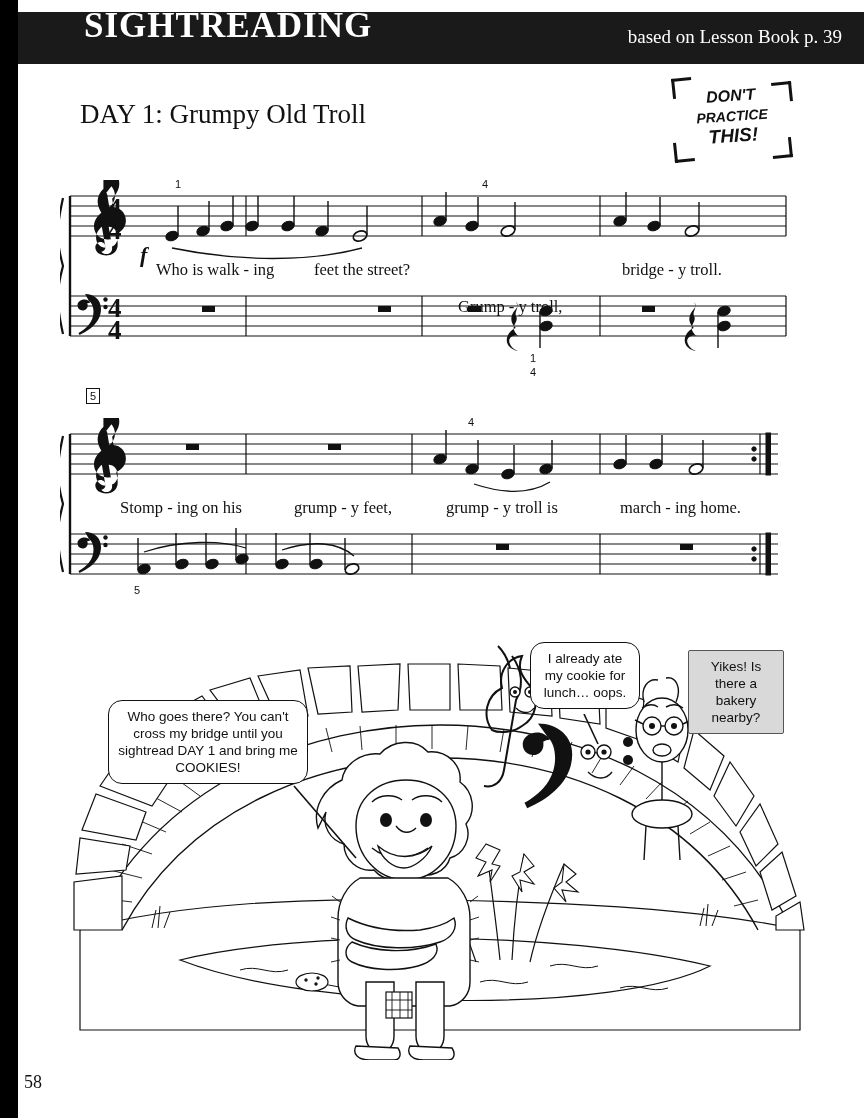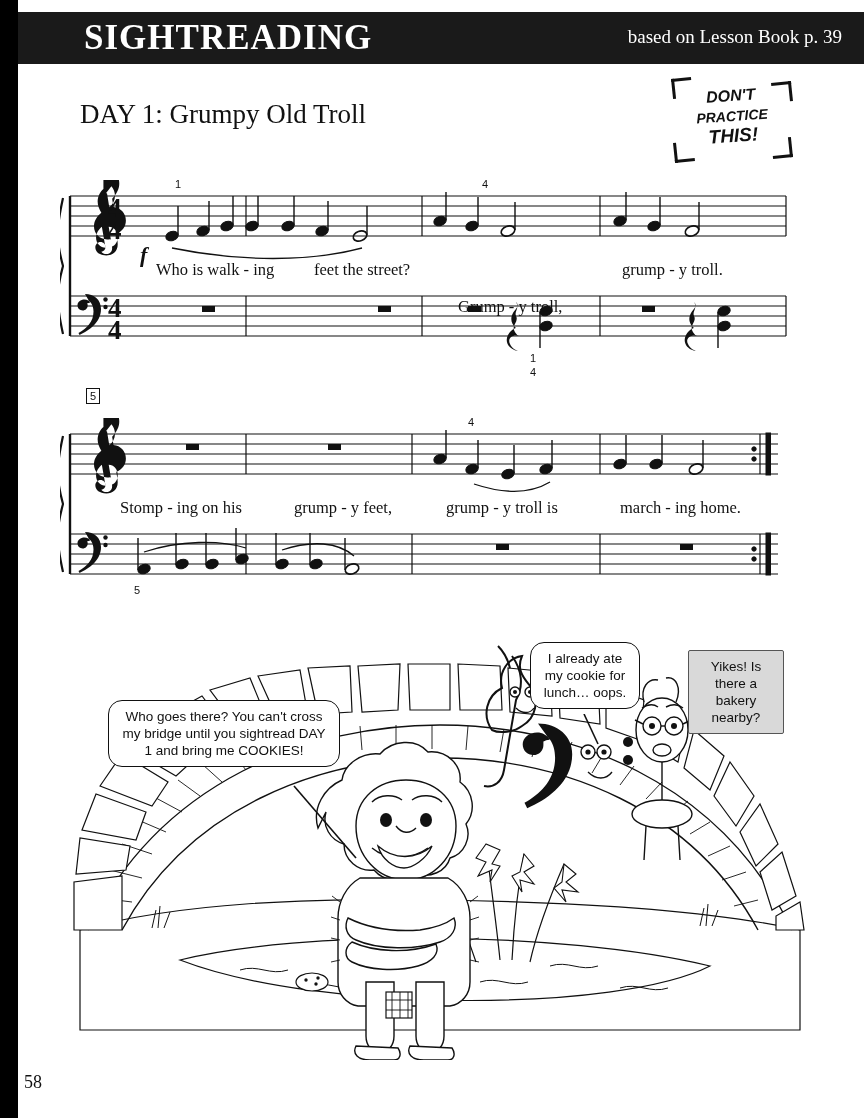--- a/index.html
+++ b/index.html
@@ -24,21 +24,21 @@
   }
   
   .header-band {
     position: absolute;
     left: 18px; top: 12px;
     width: 846px; height: 52px;
     background: #1a1a1a;
   }
   .header-title {
     position: absolute;
-    left: 84px; top: 18px;
+    left: 84px; top: 6px;
     font-family: "Liberation Serif", serif;
     font-weight: bold;
     font-size: 35px;
     letter-spacing: 1px;
     color: #ffffff;
     line-height: 40px;
   }
   .header-sub {
     position: absolute;
     right: 22px; top: 26px;
@@ -290,21 +290,21 @@
 
     <div class="measure-num" style="left:115px; top:-2px;">1</div>
     <div class="measure-num" style="left:422px; top:-2px;">4</div>
 
     <div class="finger" style="left:470px; top:172px;">1</div>
     <div class="finger" style="left:470px; top:186px;">4</div>
 
     <div class="lyrics" style="left:96px; top:80px;text-align:right;">Who  is  walk - ing</div>
     <div class="lyrics" style="left:254px; top:80px;">feet  the  street?</div>
     <div class="lyrics" style="left:398px; top:80px;margin-top:37px;">Grump - y   troll,</div>
-    <div class="lyrics" style="left:562px; top:80px;">grump - y   troll.</div>
+    <div class="lyrics" style="left:562px; top:80px;">bridge - y   troll.</div>
   </div>
 
   <div class="system" style="left:60px; top:418px; width:740px; height:180px;">
     <svg width="740" height="180" viewBox="0 0 740 180">
       <g stroke="#111" stroke-width="1.1">
         <line x1="10" y1="16" x2="718" y2="16"></line>
         <line x1="10" y1="26" x2="718" y2="26"></line>
         <line x1="10" y1="36" x2="718" y2="36"></line>
         <line x1="10" y1="46" x2="718" y2="46"></line>
         <line x1="10" y1="56" x2="718" y2="56"></line>
@@ -588,21 +588,21 @@
         <ellipse cx="602" cy="184" rx="30" ry="14"></ellipse>
         <path d="M586 196 l-2 34 M618 196 l2 34"></path>
       </g>
       <circle cx="592" cy="96" r="3" fill="#111"></circle>
       <circle cx="614" cy="96" r="3" fill="#111"></circle>
       <g stroke="#111" stroke-width="1.4" fill="none">
         <path d="M582 78 c6 -4 12 -4 16 -1 M606 77 c6 -3 12 -3 17 1"></path>
       </g>
     </svg>
 
-    <div class="bubble" style="left:48px; top:70px; width:232px;">
+    <div class="bubble" style="left:48px; top:70px; width:200px;">
       <span>Who goes there? You can't cross my bridge until you sightread DAY 1 and bring me COOKIES!</span>
     </div>
     <svg style="position:absolute; left:232px; top:152px;" width="70" height="80">
       <path d="M2 4 L64 76" stroke="#111" stroke-width="1.6" fill="none"></path>
     </svg>
 
     <div class="bubble" style="left:470px; top:12px; width:110px;">
       <span>I already ate my cookie for lunch… oops.</span>
     </div>
     <svg style="position:absolute; left:512px; top:84px;" width="40" height="40">

